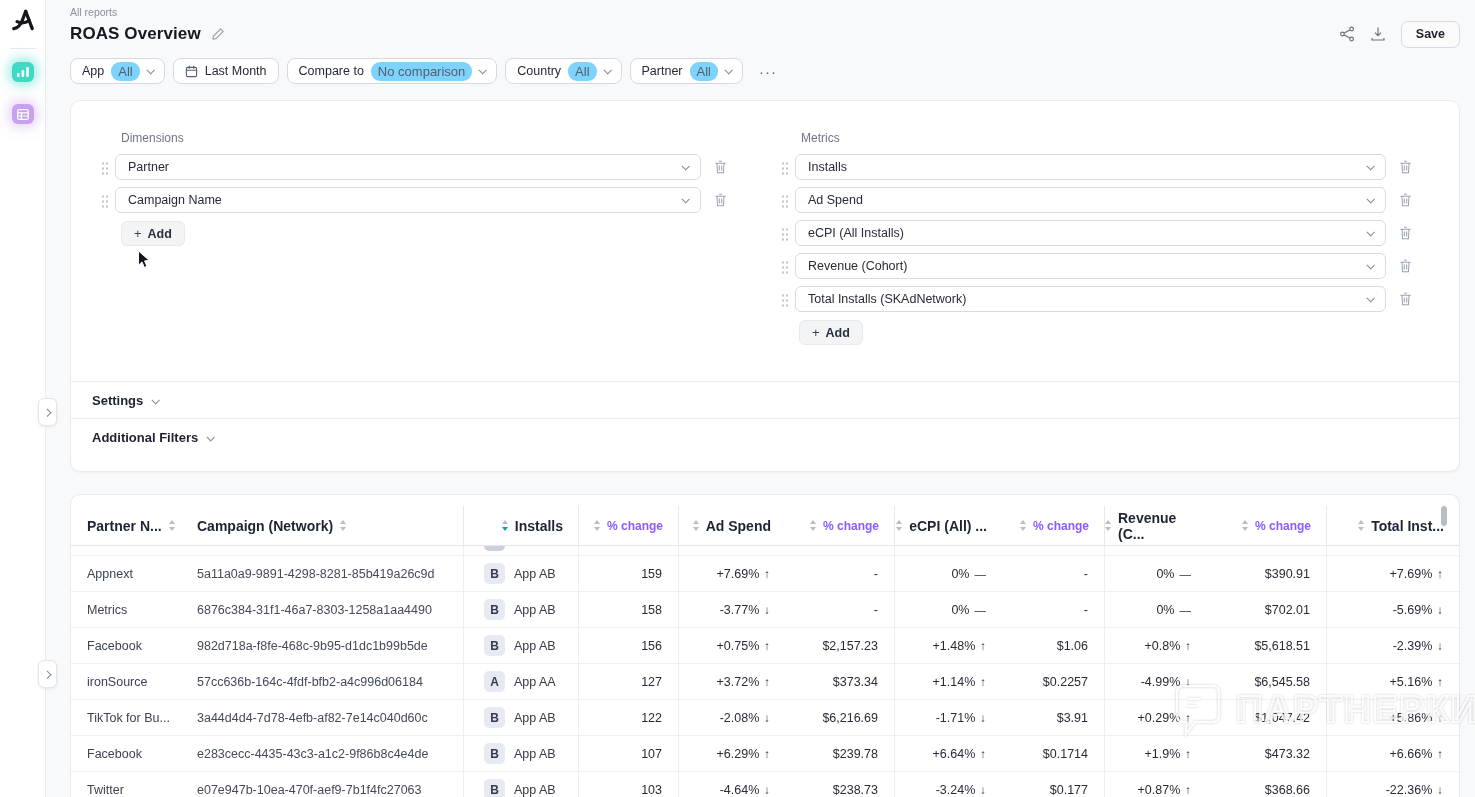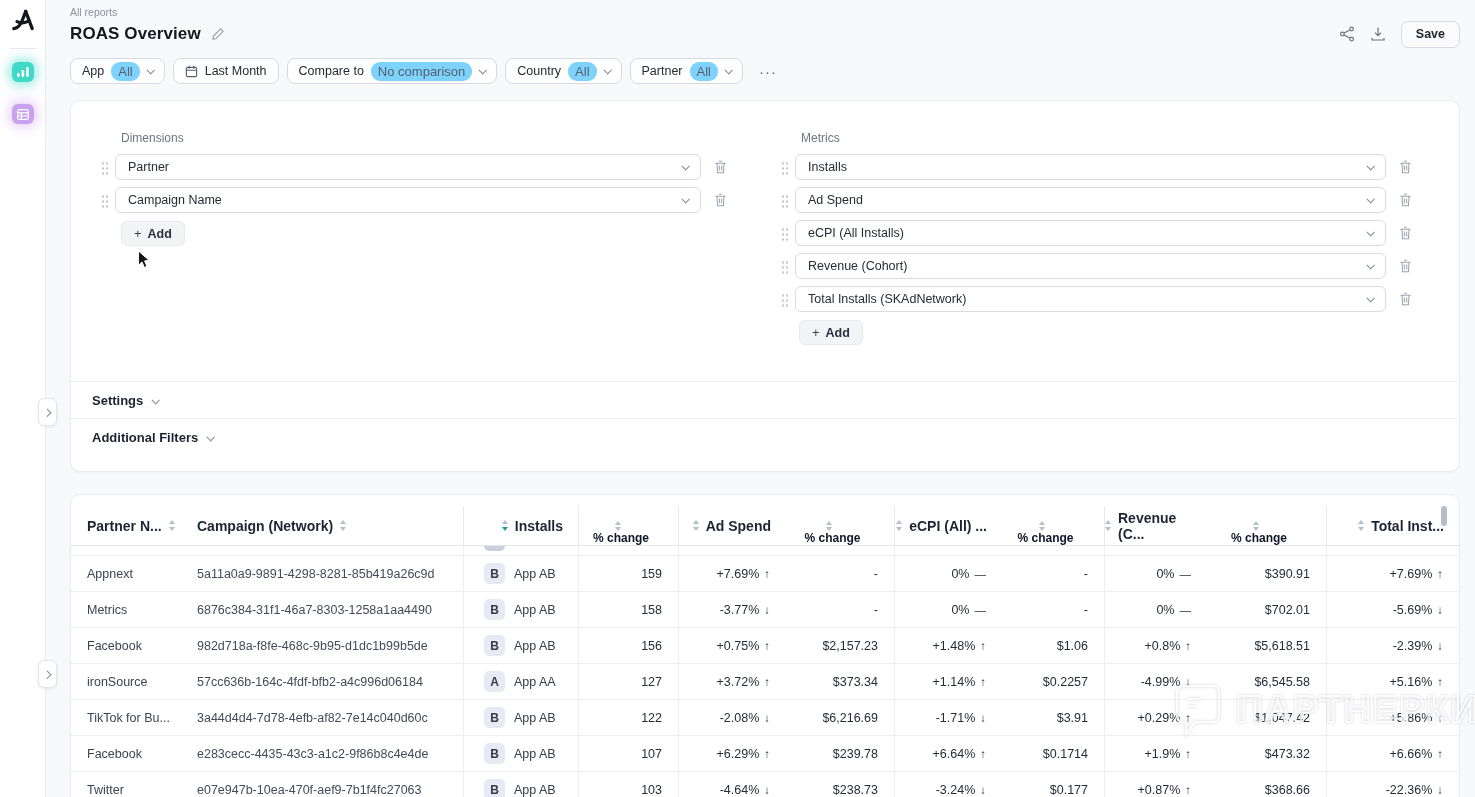--- a/index.html
+++ b/index.html
@@ -53,21 +53,21 @@
 
   
   .card.table { margin-top:22px; height:330px; padding-top:11px; position:relative; overflow:hidden; }
   .tr { display:grid; grid-template-columns:106px 286px 115px 100px 108px 108px 108px 102px 103px 119px minmax(100px,1fr); align-items:center; }
   .tr.thead { height:40px; border-bottom:1px solid #e3e6eb; }
   .tr.body-row { height:36px; border-bottom:1px solid #eef0f4; font-size:12.5px; }
   .td, .th { height:100%; display:flex; align-items:center; }
   .bl { border-left:1px solid #eceef2; }
   .thead .bl { border-left:1px solid #e7e9ed; }
   .th { font-size:14px; font-weight:700; color:#1d2433; }
-  .th.muted { font-weight:600; color:#0f172a; font-size:12px;flex-direction:column; }
+  .th.muted { font-weight:600; color:#8b5cf6; font-size:12px; }
   .th.left { padding-left:16px; justify-content:flex-start; }
   .th.left.c2 { padding-left:20px; }
   .th.right { justify-content:flex-end; padding-right:15px; }
   .td.left { padding-left:16px; justify-content:flex-start; color:#3c4352; }
   .td.left.c2 { padding-left:20px; color:#434a59; }
   .td.num { justify-content:flex-end; padding-right:16px; color:#262c38;padding-left:13px; }
   .sort { display:inline-flex; flex-direction:column; gap:2.5px; }
   .sort.after { margin-left:7px; }
   .sort.before { margin-right:7px; }
   .t-up { width:0; height:0; border-left:3.5px solid transparent; border-right:3.5px solid transparent; border-bottom:4px solid #b7bdc9; }

